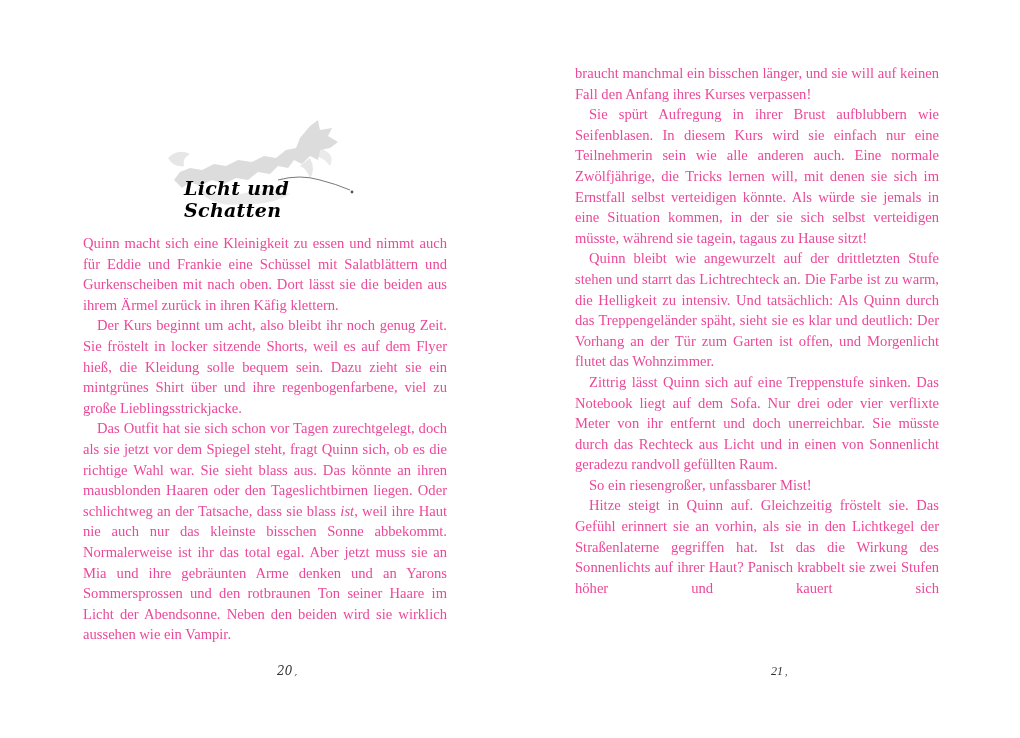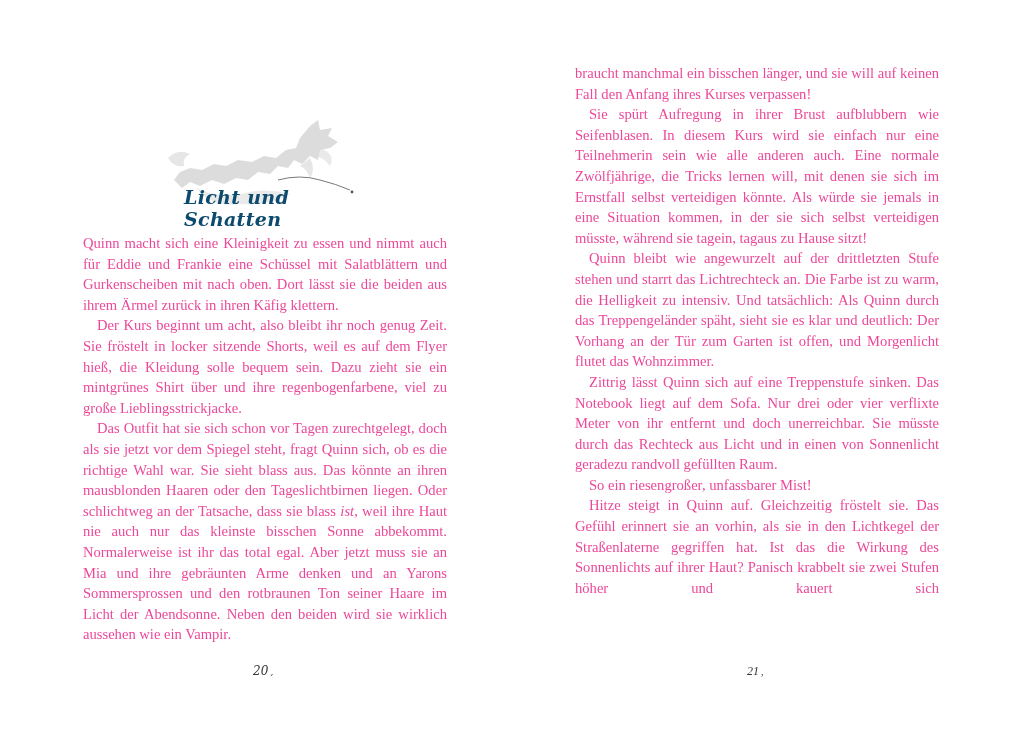--- a/index.html
+++ b/index.html
@@ -19,29 +19,29 @@
     hyphens: manual;
   }
   .page-left .text-block { left: 83px; top: 233px; }
   .page-right .text-block { left: 65px; top: 63px; }
   .text-block p { margin: 0; text-indent: 0; }
   .text-block p.indent { text-indent: 14px; }
   .text-block p.last-line-justify { text-align-last: justify; }
   .chapter-head { position: absolute; left: 160px; top: 118px; width: 230px; height: 100px; }
   .chapter-head svg { position: absolute; left: 0; top: 0; }
   .chapter-title {
-    position: absolute; left: 24px; top: 68px;
+    position: absolute; left: 24px; top: 59px;
     font-family: "DejaVu Serif", "Liberation Serif", serif;
     font-size: 19px; font-weight: bold; letter-spacing: 0.3px;
-    color: #0c4a6e; font-style: italic;
+    color: #000000; font-style: italic;
   }
   .folio {
     position: absolute; top: 664px;
     font-family: "DejaVu Serif", serif; font-style: italic;
-    font-size: 12px; color: #333;
+    font-size: 12px; color: #333; margin-left: 24px;
   }
   .page-left .folio { left: 253px; }
   .page-right .folio { left: 237px; font-family: Liberation Serif, serif; }
   .folio .tick { font-size: 10px; margin-left: 2px; }
 </style>
 </head>
 <body>
 
 <div class="spread">
 

